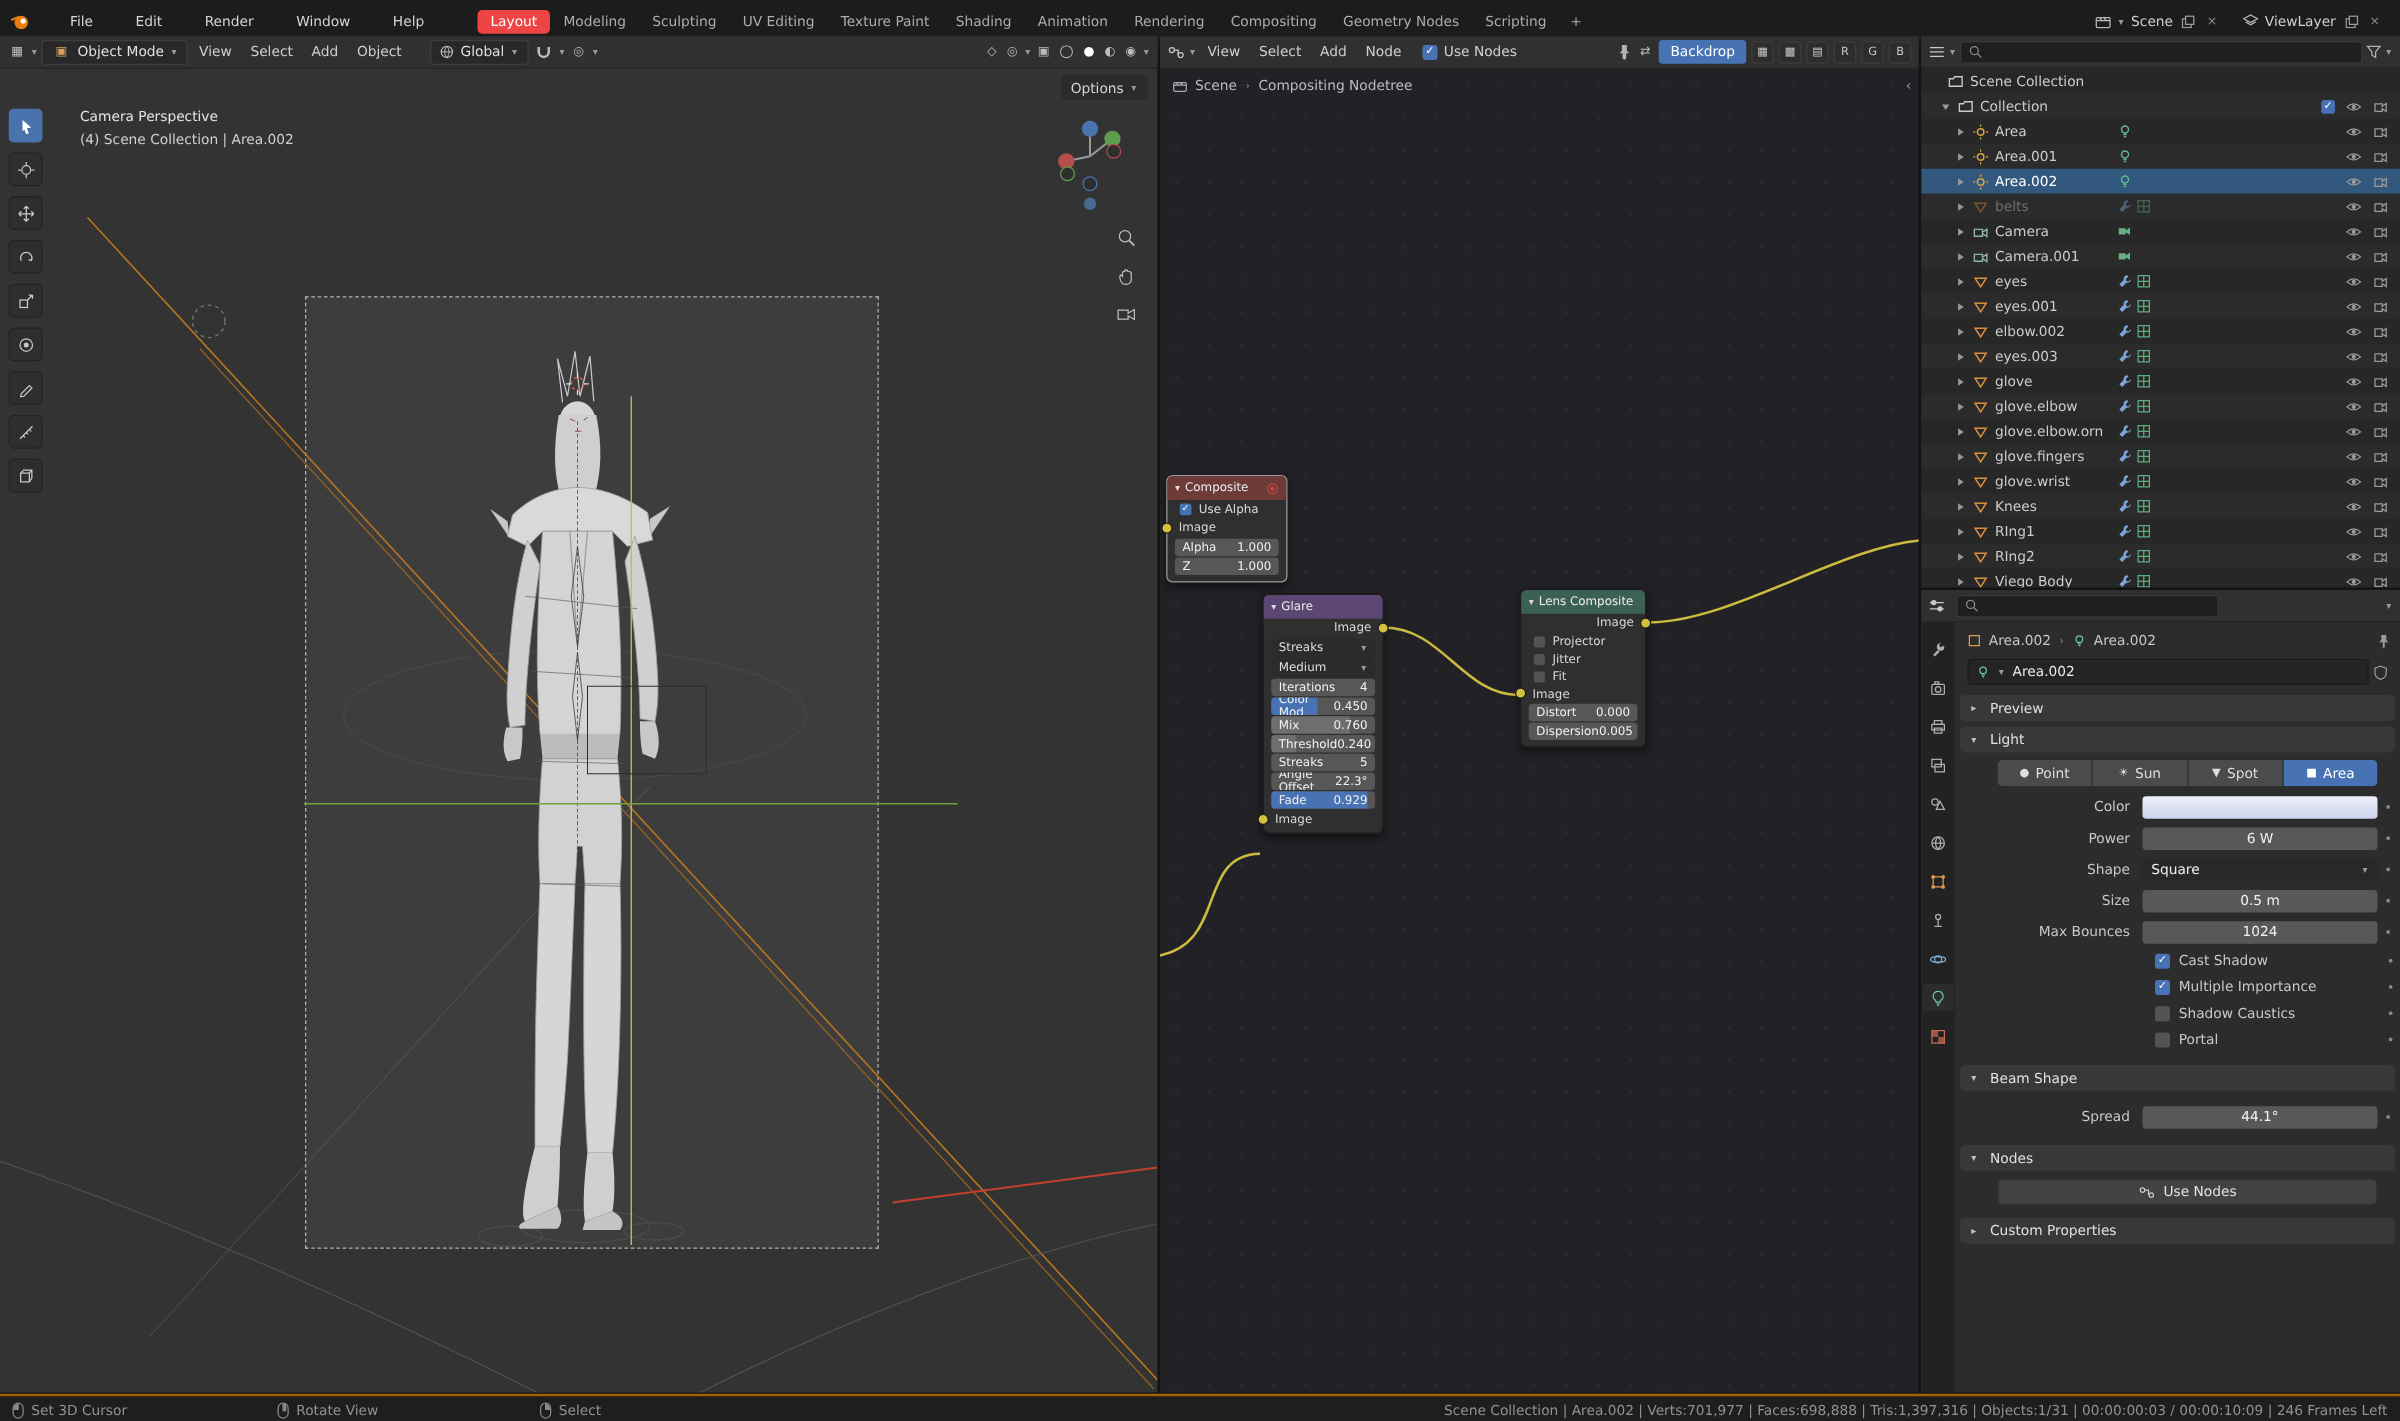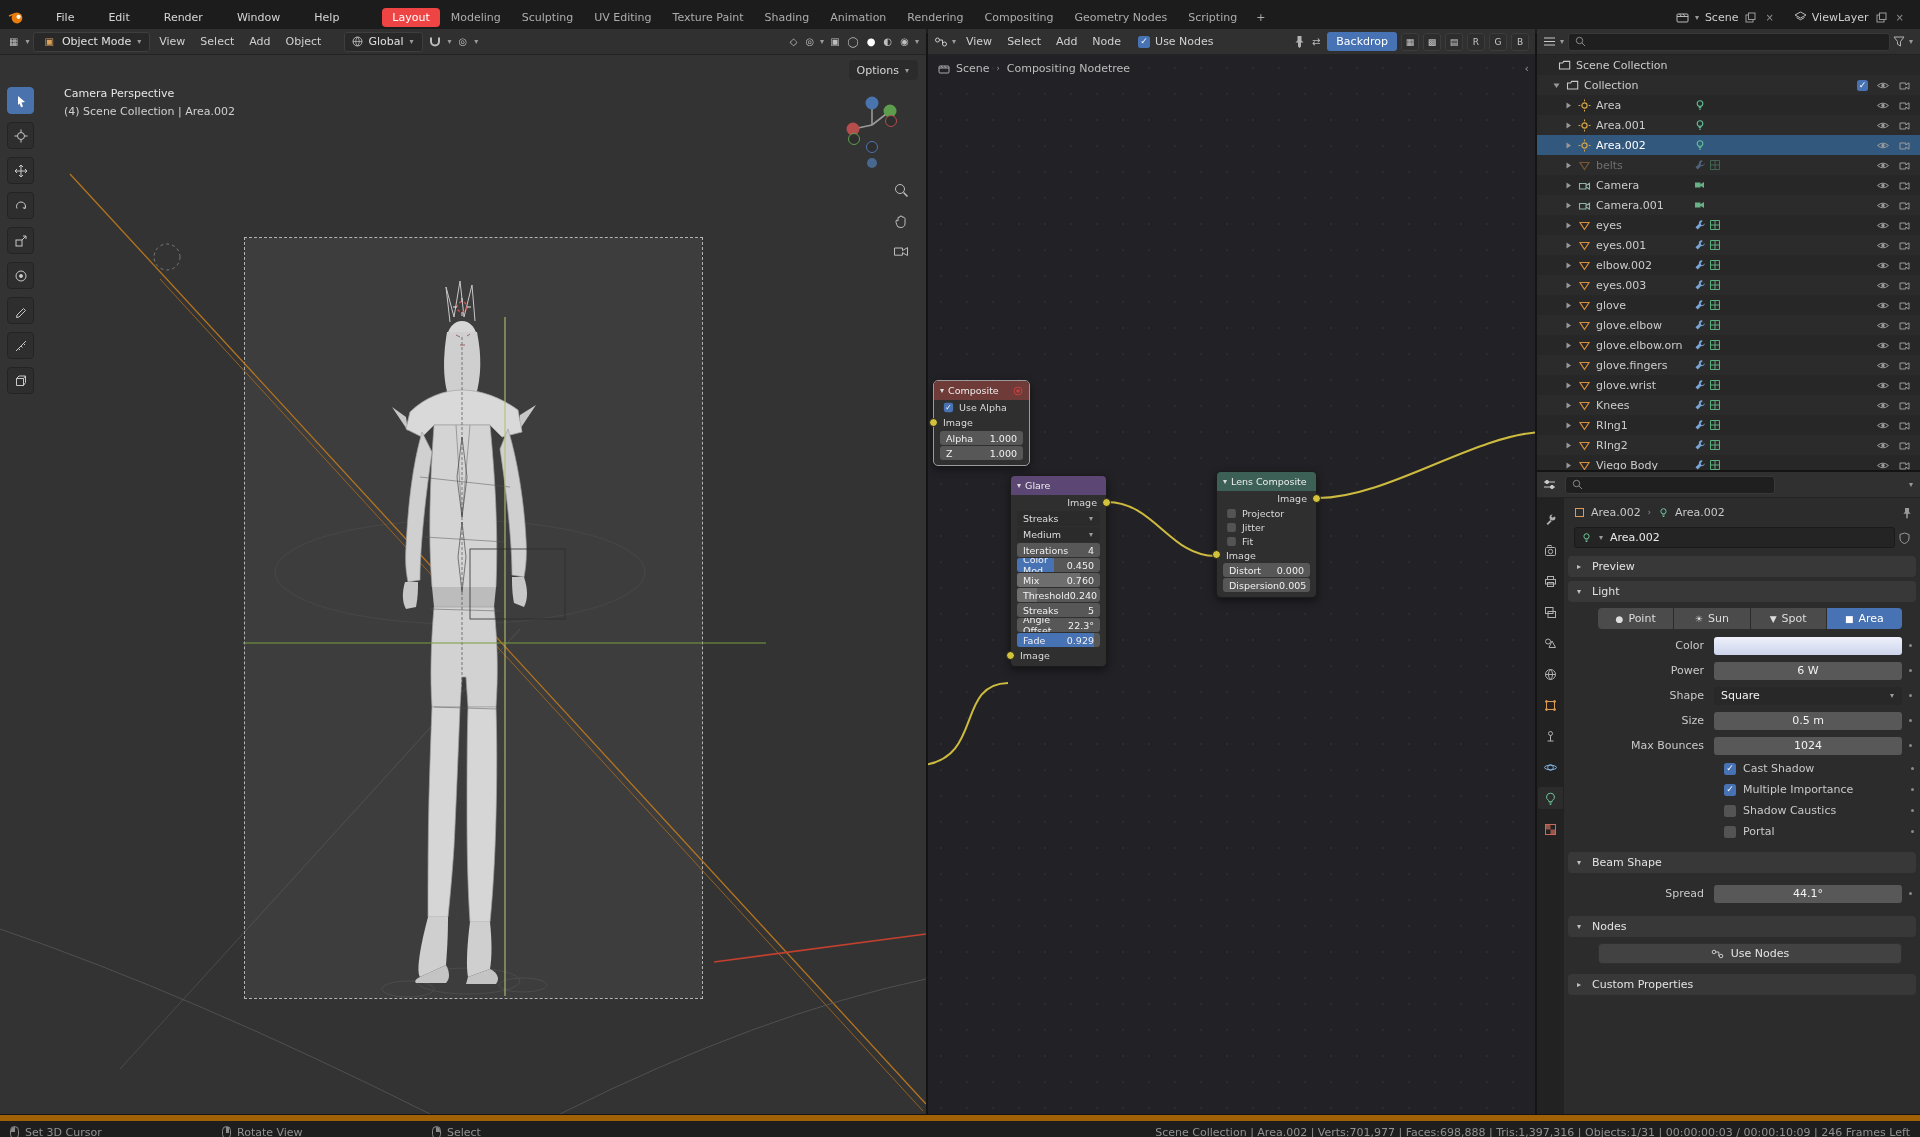--- a/index.html
+++ b/index.html
@@ -126,21 +126,21 @@
 .pcheckrow .pdot{margin-left:auto}
 .seg{display:flex;height:21px;margin:6px 18px 4px 34px;border-radius:4px;overflow:hidden;gap:1px}
 .seg .segbtn{flex:1;background:#4b4b4b;display:flex;align-items:center;justify-content:center;
 gap:5px;color:#dedede}
 .seg .segbtn.active{background:#4772b3;color:#fff}
 .segic{font-size:9px}
 .use-nodes-btn{margin:6px 18px 4px 34px;height:21px;background:#424242;border:1px solid #303030;
 border-radius:4px;display:flex;align-items:center;justify-content:center;gap:7px;color:#e3e3e3}
 
 #statusbar{position:absolute;left:0;top:1115px;width:1920px;height:22px;background:#1e1e1e;
-border-top:6px solid #a16207;color:#929292}
+border-top:2px solid #a16207;color:#929292}
 .hint{position:absolute;top:0;height:22px;display:flex;align-items:center}
 .mouse{width:9px;height:13px;border:1px solid #8a8a8a;border-radius:4.5px;display:inline-block;
 position:relative;margin-right:6px}
 .mouse.lmb::before{content:"";position:absolute;left:0;top:0;width:4px;height:5px;background:#8a8a8a;border-radius:4px 0 0 0}
 .mouse.rmb::before{content:"";position:absolute;right:0;top:0;width:4px;height:5px;background:#8a8a8a;border-radius:0 4px 0 0}
 .mouse.mmb::before{content:"";position:absolute;left:3px;top:0;width:3px;height:6px;background:#8a8a8a}
 #stats{position:absolute;right:10px;top:0;height:22px;display:flex;align-items:center}
 </style>
 </head>
 <body>

